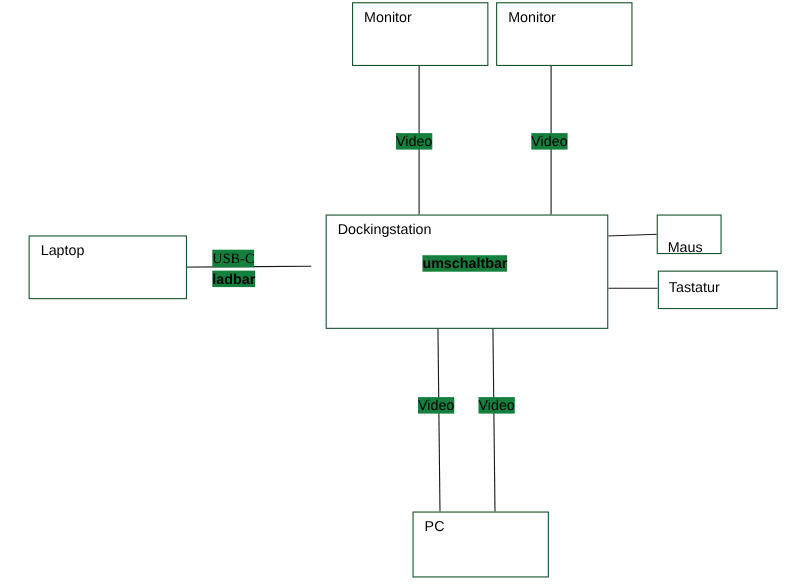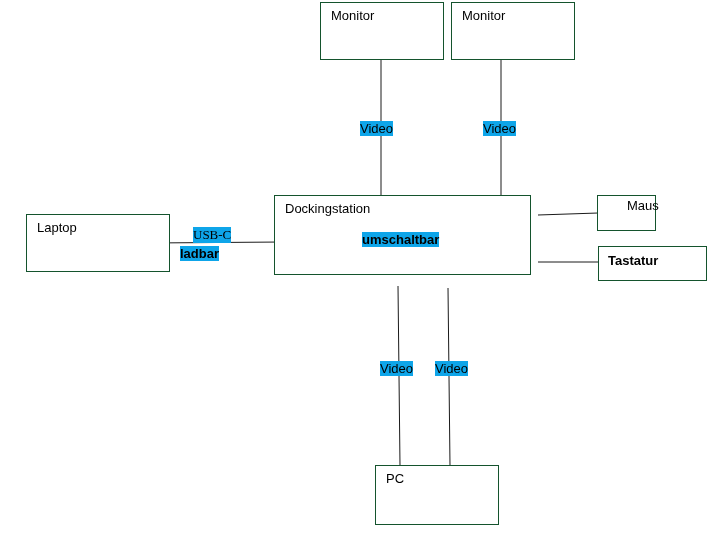--- a/index.html
+++ b/index.html
@@ -1,21 +1,21 @@
 <!DOCTYPE html>
 <html><head>
 <meta charset="utf-8">
 <style>
   html, body { margin: 0; padding: 0; background: #ffffff; }
   body { width: 717px; height: 534px; position: relative; overflow: hidden;
          font-family: "Liberation Sans", "DejaVu Sans", sans-serif; color: #000; }
   svg.lines { position: absolute; left: 0; top: 0; }
   .box { position: absolute; border: 1px solid #14532d; background: #fff; box-sizing: border-box; }
   .box-label { position: absolute; left: 10px; top: 5px; font-size: 13px; }
-  .lbl { position: absolute; font-size: 13px; background: #0ea5e9; white-space: nowrap; }
+  .lbl { position: absolute; font-size: 13px; background: #15803d; white-space: nowrap; }
   .bold { font-weight: bold; }
 </style>
 </head>
 <body>
 
 <svg class="lines" width="717" height="534">
   <line x1="381" y1="60" x2="381" y2="196" stroke="#1a1a1a" stroke-width="1"></line>
   <line x1="501" y1="60" x2="501" y2="196" stroke="#1a1a1a" stroke-width="1"></line>
   <line x1="150" y1="243" x2="283" y2="242" stroke="#1a1a1a" stroke-width="1"></line>
   <line x1="538" y1="215" x2="598" y2="213" stroke="#1a1a1a" stroke-width="1"></line>
@@ -24,39 +24,39 @@
   <line x1="448" y1="288" x2="450" y2="466" stroke="#1a1a1a" stroke-width="1"></line>
 </svg>
 
 <div class="box" style="left:320px;top:2px;width:124px;height:58px;">
   <span class="box-label">Monitor</span>
 </div>
 <div class="box" style="left:451px;top:2px;width:124px;height:58px;">
   <span class="box-label">Monitor</span>
 </div>
 
-<div class="box" style="left:274px;top:195px;width:257px;height:80px;">
+<div class="box" style="left:296px;top:195px;width:257px;height:104px;">
   <span class="box-label">Dockingstation</span>
   <span class="lbl bold" style="left:87px;top:36px;">umschaltbar</span>
 </div>
 
 <div class="box" style="left:26px;top:214px;width:144px;height:58px;">
   <span class="box-label">Laptop</span>
 </div>
 
 <div class="box" style="left:597px;top:195px;width:59px;height:36px;">
-  <span class="box-label" style="left:9px;top:2px;margin-left:20px;">Maus</span>
+  <span class="box-label" style="left:9px;top:21px;">Maus</span>
 </div>
 
-<div class="box" style="left:598px;top:246px;width:109px;height:35px;font-weight:bold;">
+<div class="box" style="left:598px;top:246px;width:109px;height:35px;">
   <span class="box-label" style="left:9px;top:6px;">Tastatur</span>
 </div>
 
 <div class="box" style="left:375px;top:465px;width:124px;height:60px;">
   <span class="box-label">PC</span>
 </div>
 
 <span class="lbl" style="left:360px;top:121px;">Video</span>
 <span class="lbl" style="left:483px;top:121px;">Video</span>
 <span class="lbl" style="left:193px;top:227px;font-family:Liberation Serif, serif;">USB-C</span>
-<span class="lbl bold" style="left:180px;top:246px;">ladbar</span>
+<span class="lbl bold" style="left:193px;top:246px;">ladbar</span>
 <span class="lbl" style="left:380px;top:361px;">Video</span>
 <span class="lbl" style="left:435px;top:361px;">Video</span>
 
 </body></html>

